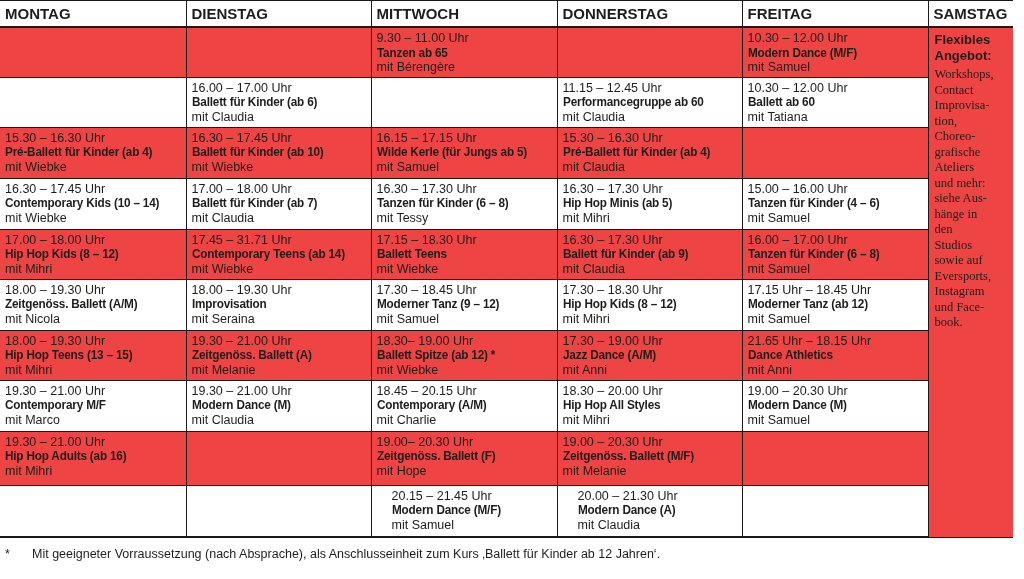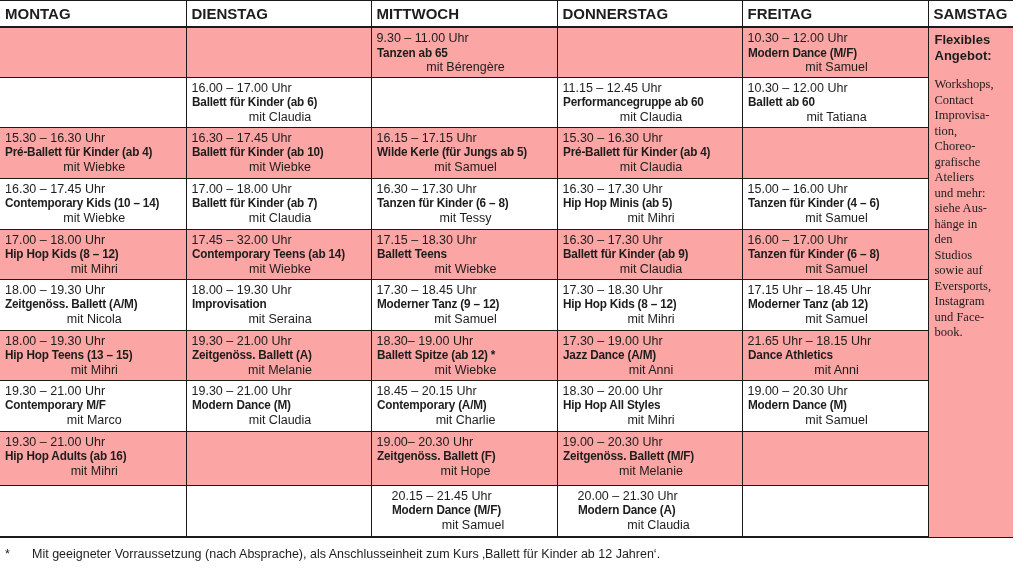--- a/index.html
+++ b/index.html
@@ -25,29 +25,29 @@
   td{
     vertical-align:top;
     border:1px solid #1a1a1a;
     padding:3px 2px 2px 5px;
     font-size:12.5px;line-height:14.5px;
     overflow:hidden;
   }
   td:first-child{border-left:none;}
   td.sat-cell{border-right:none;}
   tr.last-row td{border-bottom:2px solid #1a1a1a;padding-left:20px;}
-  .shaded{background:#fca5a5;}
+  .shaded{background:#ef4444;}
   .slot-time{white-space:nowrap;}
   .slot-title{
     font-weight:700;white-space:nowrap;letter-spacing:-0.2px;
     transform:scaleX(0.94);transform-origin:0 50%;
   }
-  .slot-teacher{white-space:nowrap;text-align:center;}
+  .slot-teacher{white-space:nowrap;}
   .sat-cell{padding:4px 4px 4px 6px;}
-  .sat-heading{font-weight:700;font-size:13px;line-height:15.5px;margin-bottom:14px;}
+  .sat-heading{font-weight:700;font-size:13px;line-height:15.5px;margin-bottom:4px;}
   .sat-body{font-size:12.5px;line-height:15.5px;white-space:pre-line;font-family:Liberation Serif, serif;}
   .footnote{
     display:flex;align-items:flex-start;
     margin-top:9px;padding-left:5px;
     font-size:12.5px;line-height:15px;
   }
   .fn-marker{width:27px;flex:0 0 27px;}
   .fn-text{flex:1;}
 </style>
 </head>
@@ -178,21 +178,21 @@
             <div class="slot-teacher">mit Samuel</div>
           </td>
         </tr>
         <tr style="height: 50px;">
           <td class="shaded">
             <div class="slot-time">17.00 – 18.00 Uhr</div>
             <div class="slot-title">Hip Hop Kids (8 – 12)</div>
             <div class="slot-teacher">mit Mihri</div>
           </td>
           <td class="shaded">
-            <div class="slot-time">17.45 – 32.00 Uhr</div>
+            <div class="slot-time">17.45 – 31.71 Uhr</div>
             <div class="slot-title">Contemporary Teens (ab 14)</div>
             <div class="slot-teacher">mit Wiebke</div>
           </td>
           <td class="shaded">
             <div class="slot-time">17.15 – 18.30 Uhr</div>
             <div class="slot-title">Ballett Teens</div>
             <div class="slot-teacher">mit Wiebke</div>
           </td>
           <td class="shaded">
             <div class="slot-time">16.30 – 17.30 Uhr</div>

